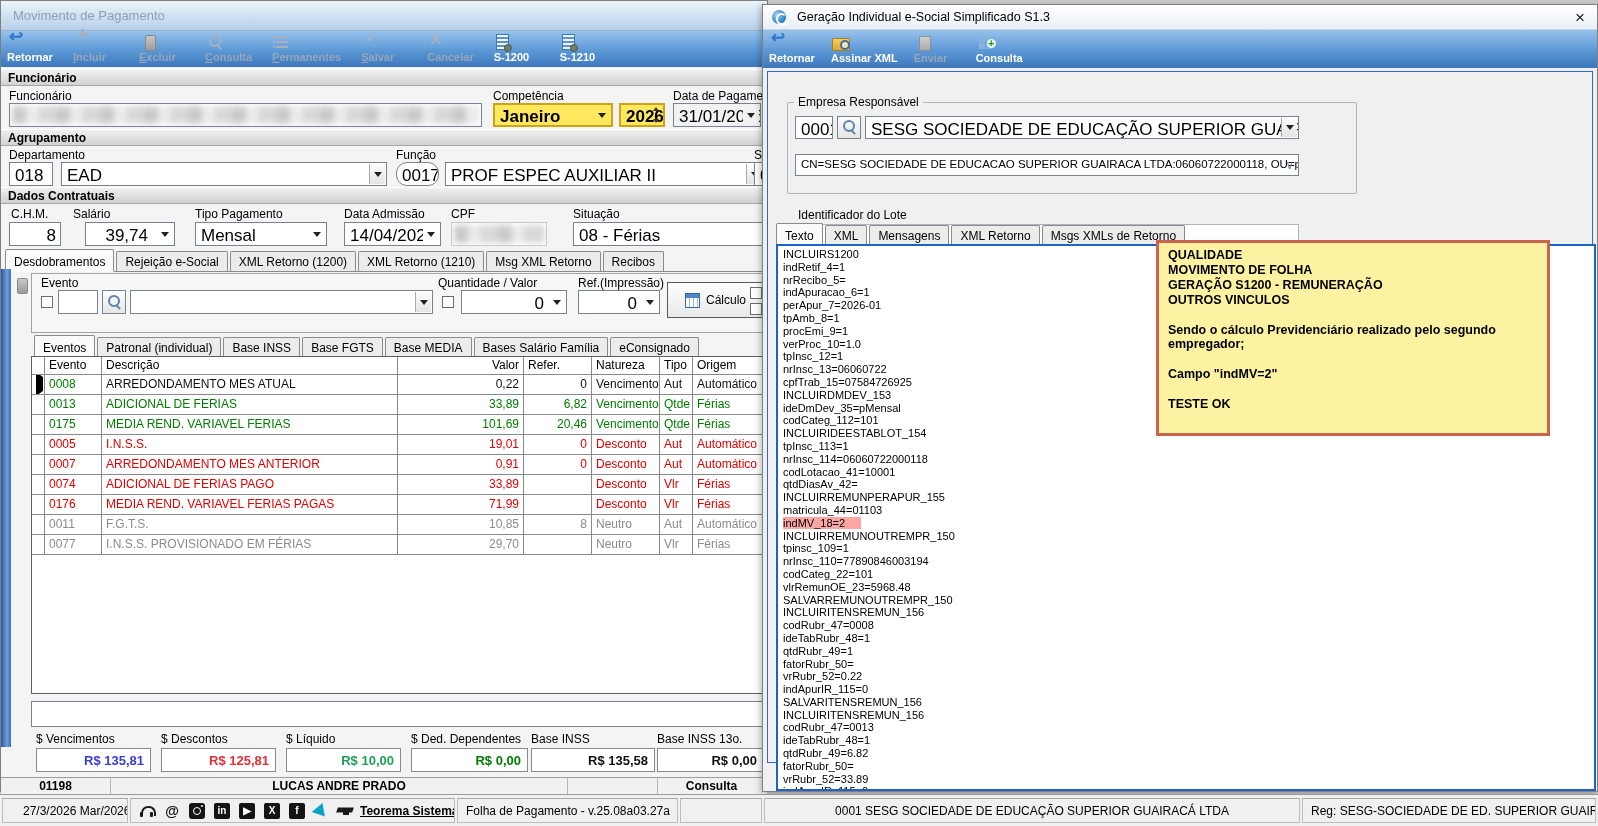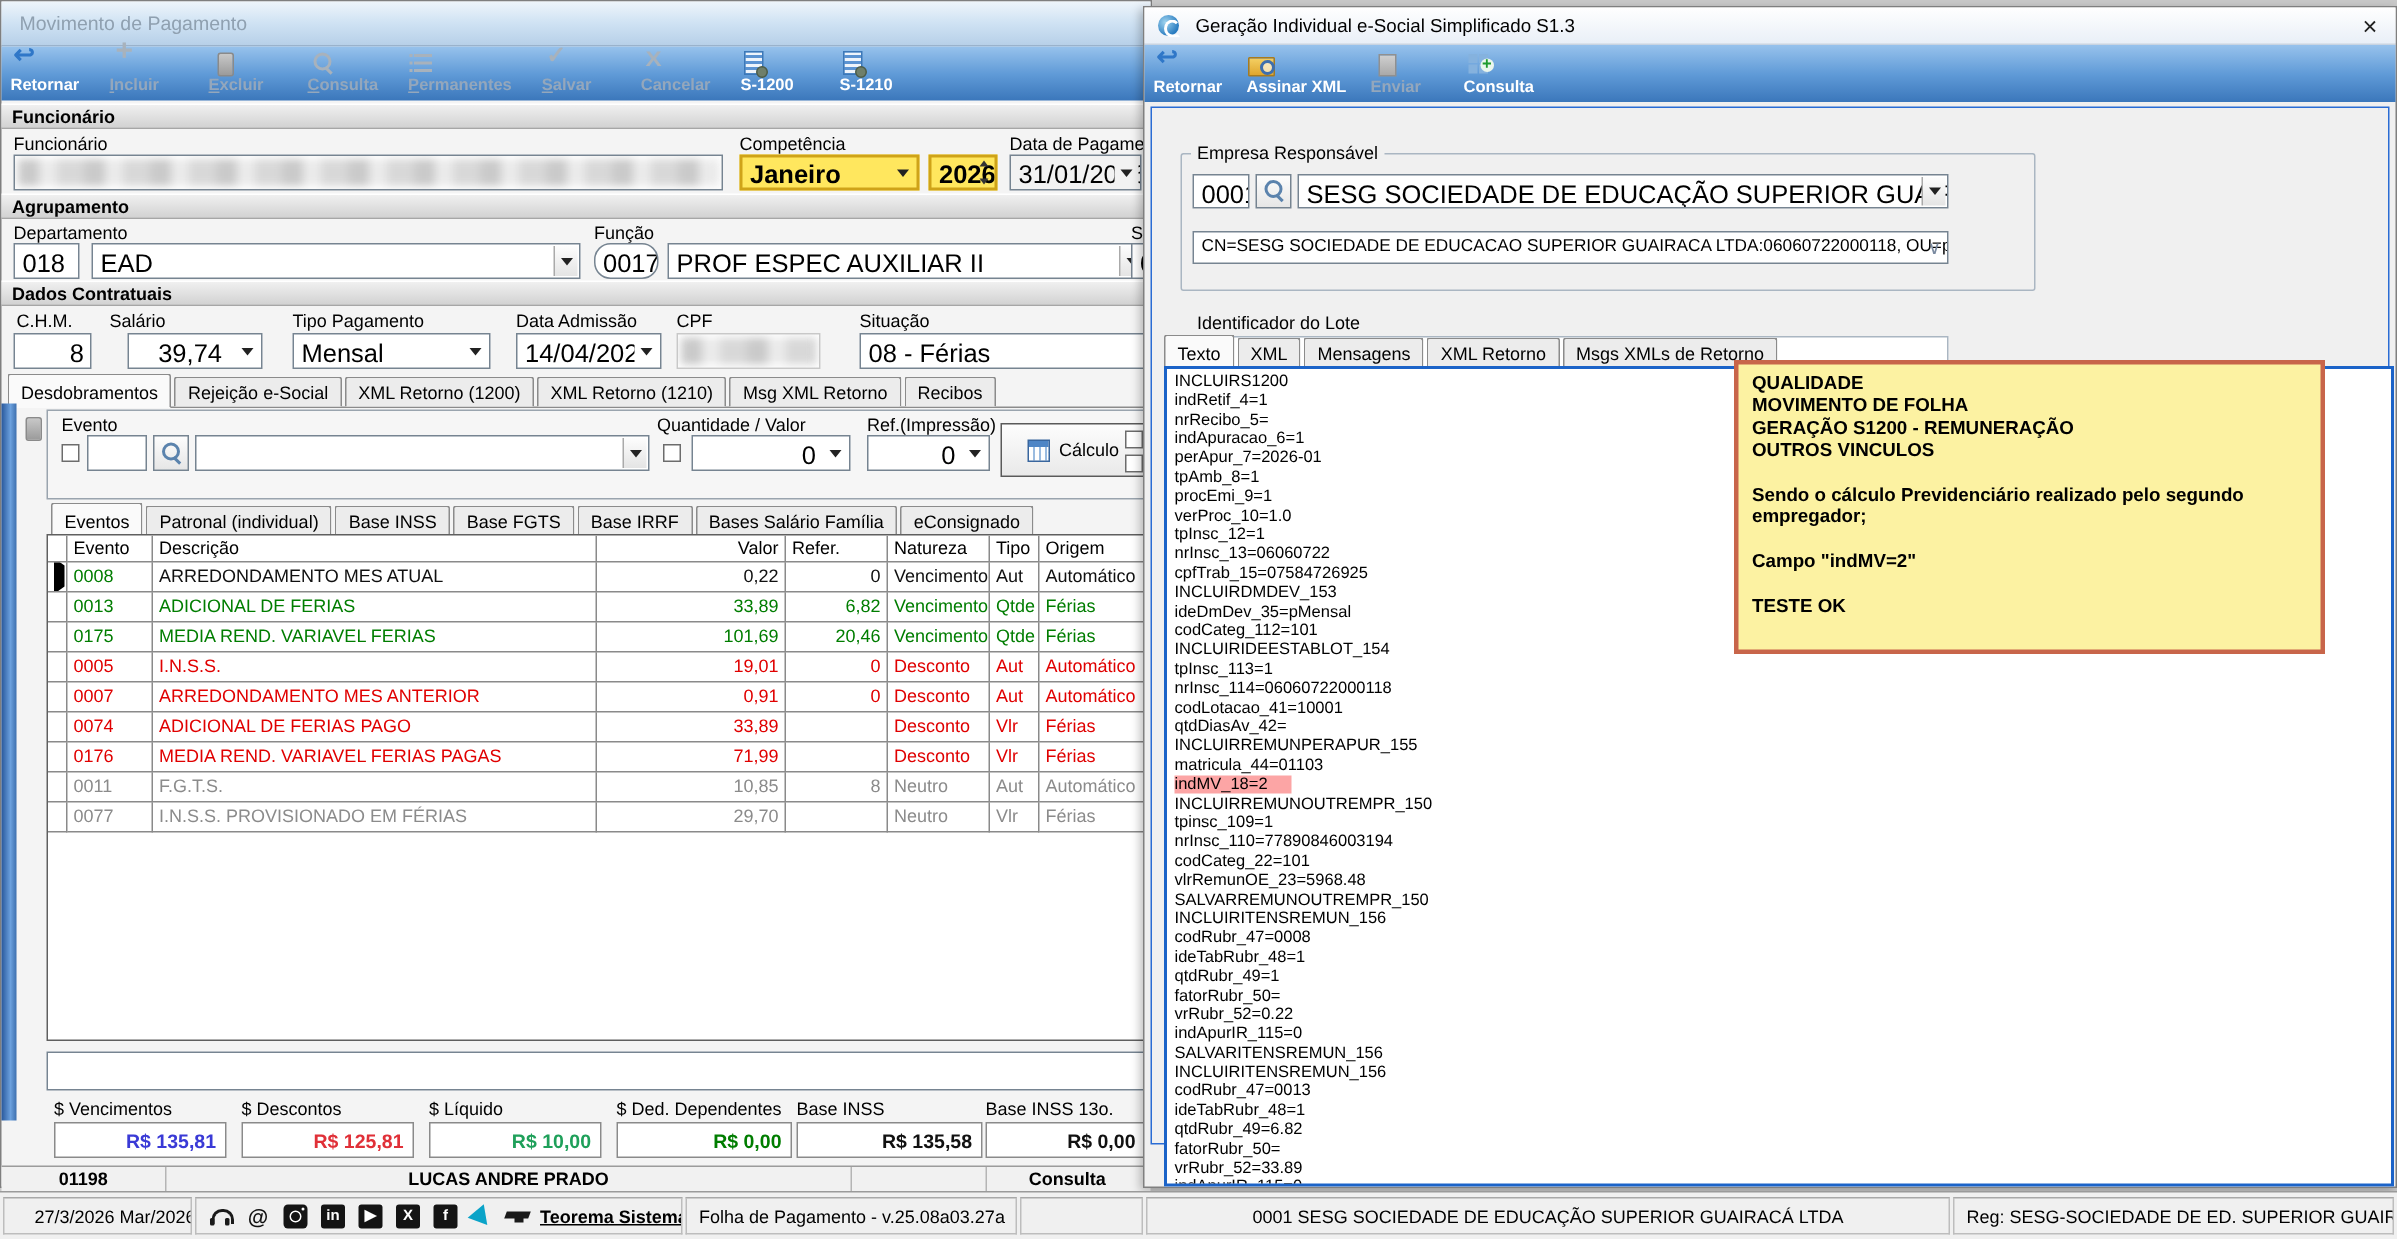--- a/index.html
+++ b/index.html
@@ -287,21 +287,21 @@
   <span class="cb" style="left:749px; top:286px;"></span>
   <div class="lab" style="left:764px; top:286px;">A</div>
   <span class="cb" style="left:749px; top:302px;"></span>
   <div class="lab" style="left:764px; top:302px;">T</div>
 
   <div class="tabrow" id="tabs-bottom" style="left:33px; top:333px; width:729px;">
       <div class="tab active">Eventos</div>
       <div class="tab">Patronal (individual)</div>
       <div class="tab">Base INSS</div>
       <div class="tab">Base FGTS</div>
-      <div class="tab">Base IRRF</div>
+      <div class="tab">Base MEDIA</div>
       <div class="tab">Bases Salário Família</div>
       <div class="tab">eConsignado</div>
     </div>
 
   <div id="grid">
       <div class="grow ghead">
         <div class="gcell "></div>
         <div class="gcell ">Evento</div>
         <div class="gcell ">Descrição</div>
         <div class="gcell num">Valor</div>

